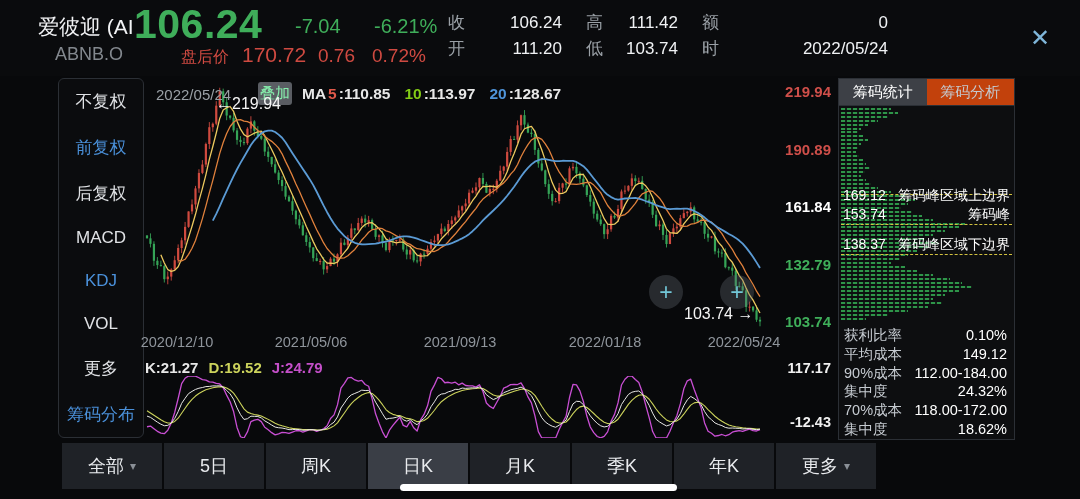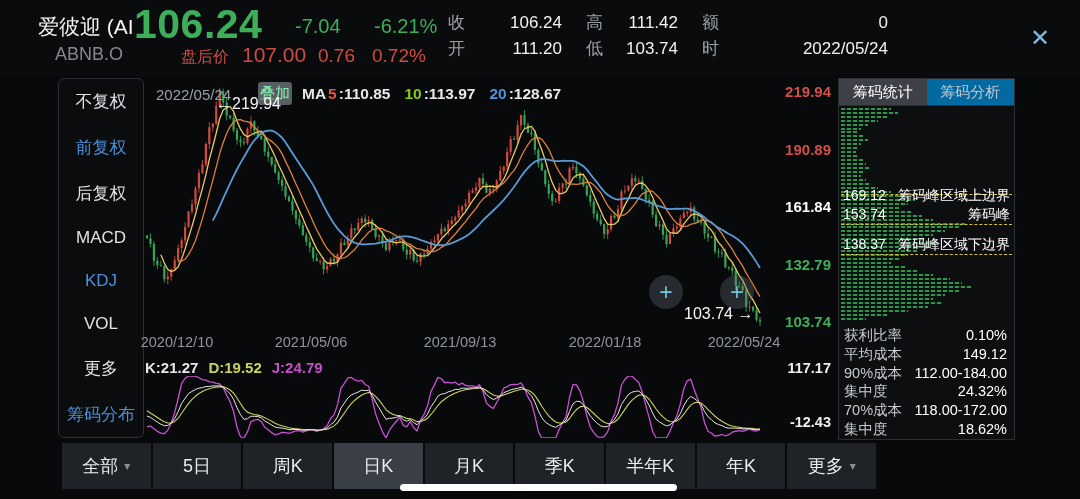--- a/index.html
+++ b/index.html
@@ -42,21 +42,21 @@
   .kdj-scale{position:absolute;left:781px;width:50px;text-align:right;font-size:14.5px;font-weight:600;color:#f0f0f0;}
   .x-label{position:absolute;top:334px;transform:translateX(-50%);font-size:14.5px;color:#8f959c;}
   .kdj-legend{position:absolute;left:145px;top:359px;font-size:15px;font-weight:600;}
   .kdj-legend span{margin-right:10px;}
   .plus-btn{position:absolute;width:34px;height:34px;border-radius:50%;background:rgba(106,113,122,.32);
             color:#72c7d8;font-size:23px;display:flex;align-items:center;justify-content:center;cursor:pointer;}
   
   .chip-panel{position:absolute;left:838px;top:78px;width:177px;height:362px;border:1px solid #2b2f35;
               background:#0d0e10;box-sizing:border-box;}
   .chip-tabs{display:flex;height:26px;border-bottom:1px solid #2b2f35;}
-  .chip-tab{flex:1;text-align:center;line-height:26px;font-size:15px;color:#c4c9cf;background:#0369a1;cursor:pointer;}
+  .chip-tab{flex:1;text-align:center;line-height:26px;font-size:15px;color:#c4c9cf;background:#c2410c;cursor:pointer;}
   .chip-tab.active{background:#3d4046;color:#fff;}
   .chip-bar{position:absolute;left:2px;height:2px;
             background:repeating-linear-gradient(90deg,#2e9549 0 4px,rgba(46,149,73,.14) 4px 6px);}
   .chip-line{position:absolute;left:2px;right:2px;border-top:1px dashed #d3c23f;}
   .chip-ann{position:absolute;left:4px;right:4px;top:0;display:flex;justify-content:space-between;
             font-size:14px;color:#fff;}
   .chip-stats{position:absolute;left:5px;right:7px;top:247px;}
   .cs-row{display:flex;justify-content:space-between;font-size:14.5px;line-height:18.8px;}
   .cs-row .csl{color:#c6cbd1;} .cs-row .csv{color:#fff;}
   
@@ -73,21 +73,21 @@
 
 <div id="stage">
 
   <div class="hdr">
     <div class="hdr-title">爱彼迎 (AIRBN</div>
     <div class="hdr-symbol">ABNB.O</div>
     <div class="hdr-price">106.24</div>
     <div class="hdr-chg">-7.04</div>
     <div class="hdr-pct">-6.21%</div>
     <div class="ah-label">盘后价</div>
-    <div class="ah-price">107.00</div>
+    <div class="ah-price">170.72</div>
     <div class="ah-chg">0.76</div>
     <div class="ah-pct">0.72%</div>
     <div class="qcols">
         <div class="qcol" style="width: 114px;">
           <div class="qrow">
             <span class="ql">收</span>
             <span class="qv">106.24</span>
           </div>
           <div class="qrow">
             <span class="ql">开</span>
@@ -629,23 +629,20 @@
       <div class="bb-btn active">
         <span>日K</span>
       </div>
       <div class="bb-btn">
         <span>月K</span>
       </div>
       <div class="bb-btn">
         <span>季K</span>
       </div>
       <div class="bb-btn">
-        <span>半年K</span>
-      </div>
-      <div class="bb-btn">
         <span>年K</span>
       </div>
       <div class="bb-btn">
         <span>更多</span>
         <span class="bb-chev">▾</span>
       </div>
     </div>
   <div class="home-indicator"></div>
 
 <div class="y-label" style="top: 83px; color: rgb(207, 79, 74);">219.94</div>

